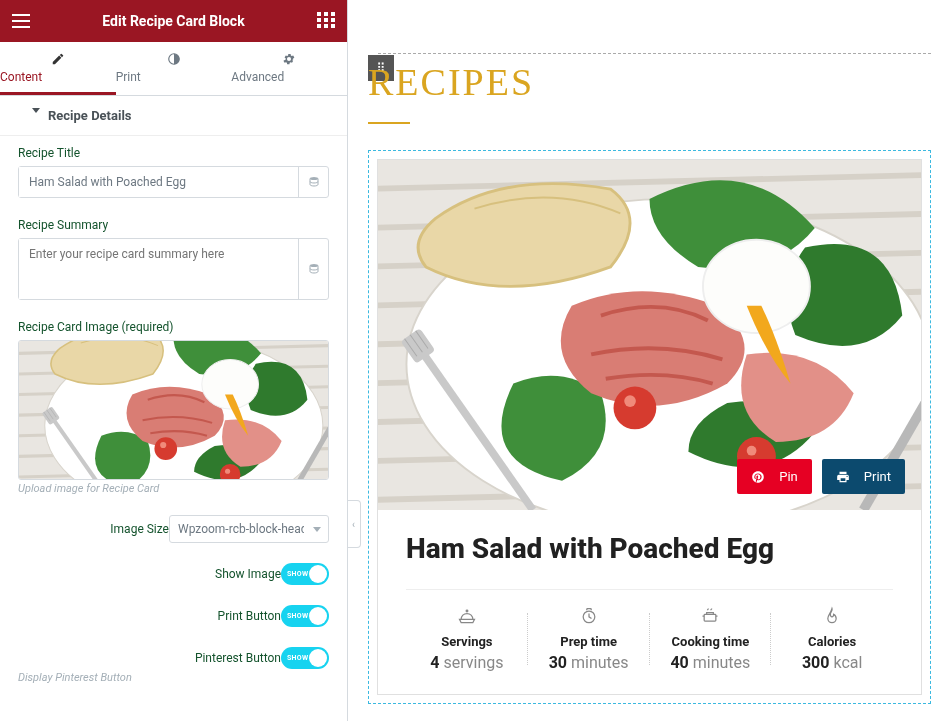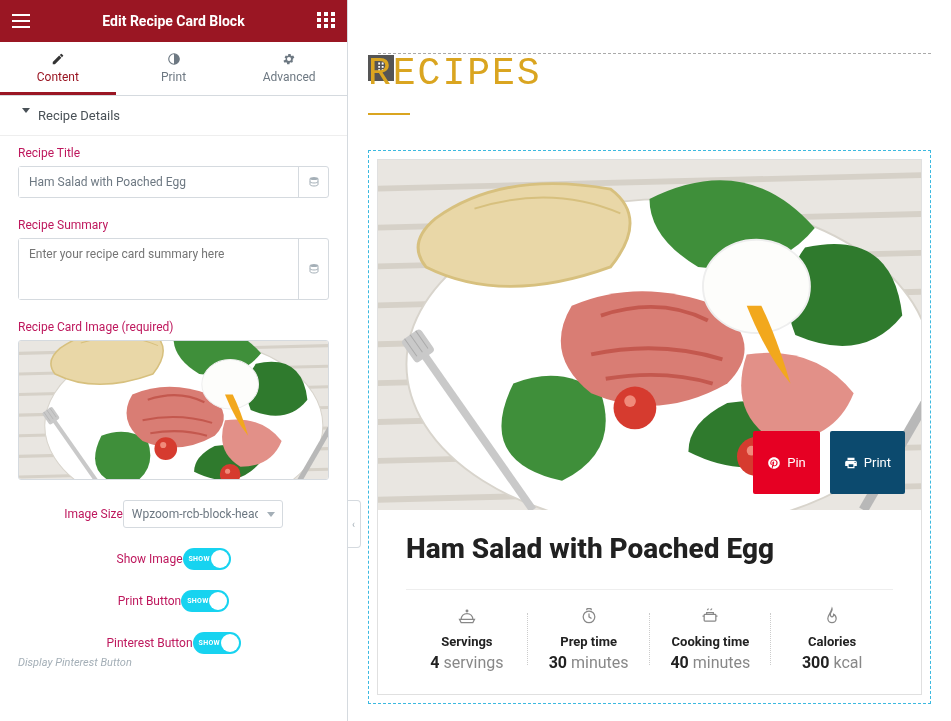--- a/index.html
+++ b/index.html
@@ -5,53 +5,53 @@
 *{box-sizing:border-box;margin:0;padding:0;font-family:-apple-system,BlinkMacSystemFont,"Segoe UI",Roboto,Arial,sans-serif}
 body{display:flex;width:951px;height:721px;overflow:hidden;background:#fff}
 .sidebar{width:348px;flex-shrink:0;border-right:1px solid #d5dadf;display:flex;flex-direction:column;background:#fff}
 .sb-header{background:#9a1623;color:#fff;display:flex;align-items:center;justify-content:space-between;padding:0 12px;height:42px}
 .sb-header h3{font-size:14px;font-weight:700;flex:1;text-align:center}
 .burger,.grip{width:18px;height:18px;cursor:pointer;display:flex;flex-direction:column;justify-content:space-around}
 .burger span{height:2px;background:#fff}
 .grip{display:grid;grid-template-columns:repeat(3,4px);grid-template-rows:repeat(3,4px);gap:2px}
 .grip span{background:#fff}
 .tabs{display:flex;border-bottom:1px solid #d5dadf}
-.tab{flex:1;text-align:center;padding:10px 0 8px;font-size:12px;color:#6d7882;cursor:pointer}
+.tab{flex:1;padding:10px 0 8px;font-size:12px;color:#6d7882;cursor:pointer}
 .tab svg{display:block;margin:0 auto 4px;fill:#6d7882}
 .tab.active{color:#9a1623;border-bottom:3px solid #9a1623}
 .tab.active svg{fill:#333}
 .panel{flex:1;overflow-y:auto;padding:0 0 40px}
-.section-head{display:flex;align-items:flex-start;padding:12px 22px;font-size:13px;font-weight:400;color:#495157;cursor:pointer;border-bottom:1px solid #eee}
+.section-head{display:flex;align-items:flex-start;padding:12px 32px;font-size:13px;font-weight:700;color:#495157;cursor:pointer;border-bottom:1px solid #eee}
 .caret-down{margin-right:8px;width:0;height:0;border-left:4px solid transparent;border-right:4px solid transparent;border-top:5px solid #495157}
 .field{padding:10px 18px}
-.label{font-size:12px;color:#be185d;margin-bottom:6px;display:block}
+.label{font-size:12px;color:#14532d;margin-bottom:6px;display:block}
 .subtle{font-size:11px;color:#a4afb7;font-style:italic;margin-top:2px}
 .input-wrap{display:flex;align-items:stretch;border:1px solid #d5dadf;border-radius:3px;background:#fff}
 .input-wrap input,.input-wrap textarea{flex:1;border:none;padding:8px 10px;font-size:12px;color:#6d7882;outline:none;resize:none;font-family:inherit}
 .input-wrap textarea{height:60px}
 .dyn{width:30px;display:flex;align-items:center;justify-content:center;border-left:1px solid #d5dadf;color:#a4afb7;cursor:pointer}
 .thumb{width:100%;height:140px;border:1px solid #d5dadf;border-radius:3px;overflow:hidden;display:block;cursor:pointer}
-.row{display:flex;align-items:center;justify-content:center}
+.row{display:flex;align-items:center;justify-content:flex-end}
 .select{flex:1;max-width:160px;border:1px solid #d5dadf;border-radius:3px;font-size:12px;color:#6d7882;padding:6px 24px 6px 8px;background:#fff;appearance:none;position:relative}
 .select-wrap{position:relative;display:inline-block;flex:1;max-width:160px}
 .select-wrap::after{content:"";position:absolute;right:8px;top:50%;margin-top:-2px;width:0;height:0;border-left:4px solid transparent;border-right:4px solid transparent;border-top:5px solid #a4afb7}
 .toggle{position:relative;width:48px;height:22px;background:#17d3f0;border-radius:11px;cursor:pointer}
 .toggle::before{content:attr(data-text);position:absolute;left:6px;top:0;line-height:22px;color:#fff;font-size:7px;font-weight:700;letter-spacing:0.3px}
 .toggle .knob{position:absolute;right:2px;top:2px;width:18px;height:18px;background:#fff;border-radius:50%}
 .preview{flex:1;position:relative;padding:20px 20px 0 20px;overflow:hidden}
 .collapse-tab{position:absolute;left:-1px;top:500px;width:14px;height:48px;border:1px solid #d5dadf;border-left:none;border-radius:0 4px 4px 0;background:#fff;display:flex;align-items:center;justify-content:center;cursor:pointer;font-size:10px;color:#a4afb7}
 .widget-wrap{margin-top:50px;border:1px dashed #3bb9e0;padding:8px}
-.recipes-heading{position:absolute;top:52px;left:20px;font-family:Liberation Mono, monospace;font-size:38px;letter-spacing:2px;color:#DAA520}
+.recipes-heading{position:absolute;top:60px;left:20px;font-family:Liberation Serif, serif;font-size:38px;letter-spacing:2px;color:#DAA520}
 .recipes-heading::after{content:"";display:block;width:42px;height:2px;background:#DAA520;margin-top:18px}
 .dashed-top{position:absolute;top:53px;left:30px;right:20px;border-top:1px dashed #aaa}
 .handle{position:absolute;top:55px;left:20px;width:26px;height:26px;background:#555;color:#fff;display:flex;align-items:center;justify-content:center;cursor:move;font-size:12px}
 .card{border:1px solid #e0e0e0;background:#fff}
 .hero{height:350px;position:relative;overflow:hidden}
 .hero-actions{position:absolute;right:16px;bottom:16px;display:flex;gap:10px}
-.pin-btn,.print-btn{display:flex;align-items:center;gap:6px;padding:24px 14px;color:#fff;font-size:13px;border-radius:2px;cursor:pointer}
+.pin-btn,.print-btn{display:flex;align-items:center;gap:14px;padding:10px 14px;color:#fff;font-size:13px;border-radius:2px;cursor:pointer}
 .pin-btn{background:#e60023}
 .print-btn{background:#0c4a6e}
 .card-body{padding:22px 28px}
 .card-title{font-size:28px;font-weight:800;color:#212121}
 .stats{display:flex;border-top:1px solid #eee;margin-top:24px;padding-top:16px}
 .stat{flex:1;text-align:center;position:relative;padding:0 10px}
 .stat:not(:last-child)::after{content:"";position:absolute;right:0;top:10%;height:80%;border-right:1px dotted #ccc}
 .stat svg{display:block;margin:0 auto 8px;stroke:#888;fill:none}
 .stat-name{font-size:13px;font-weight:700;color:#222;margin-bottom:4px}
 .stat-val{font-size:16px;color:#222}
@@ -193,20 +193,21 @@
       </div>
     </div>
 
     <div class="field">
       <label class="label">Recipe Card Image (required)</label>
       <div class="thumb">
         <svg class="plate-svg" viewBox="0 0 600 360" preserveAspectRatio="xMidYMid slice">
             <use href="#food-plate"></use>
           </svg>
       </div>
+      <div class="subtle">Upload image for Recipe Card</div>
     </div>
 
     <div class="field row">
       <label class="label" style="margin:0">Image Size</label>
       <div class="select-wrap">
         <select class="select">
           <option>Wpzoom-rcb-block-header</option>
         </select>
       </div>
     </div>

